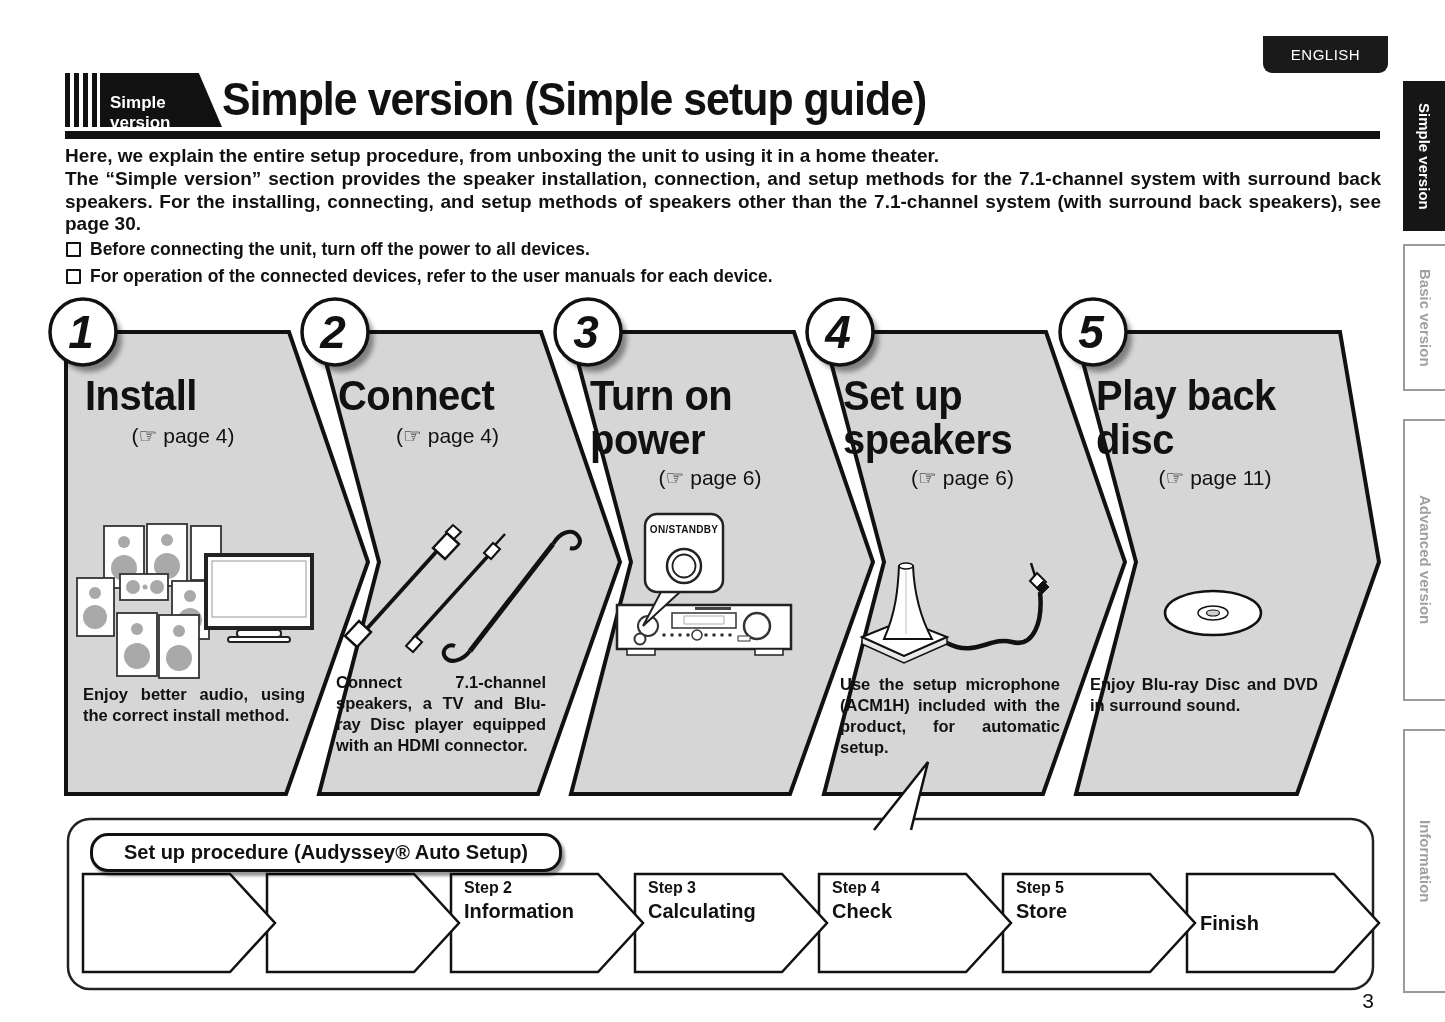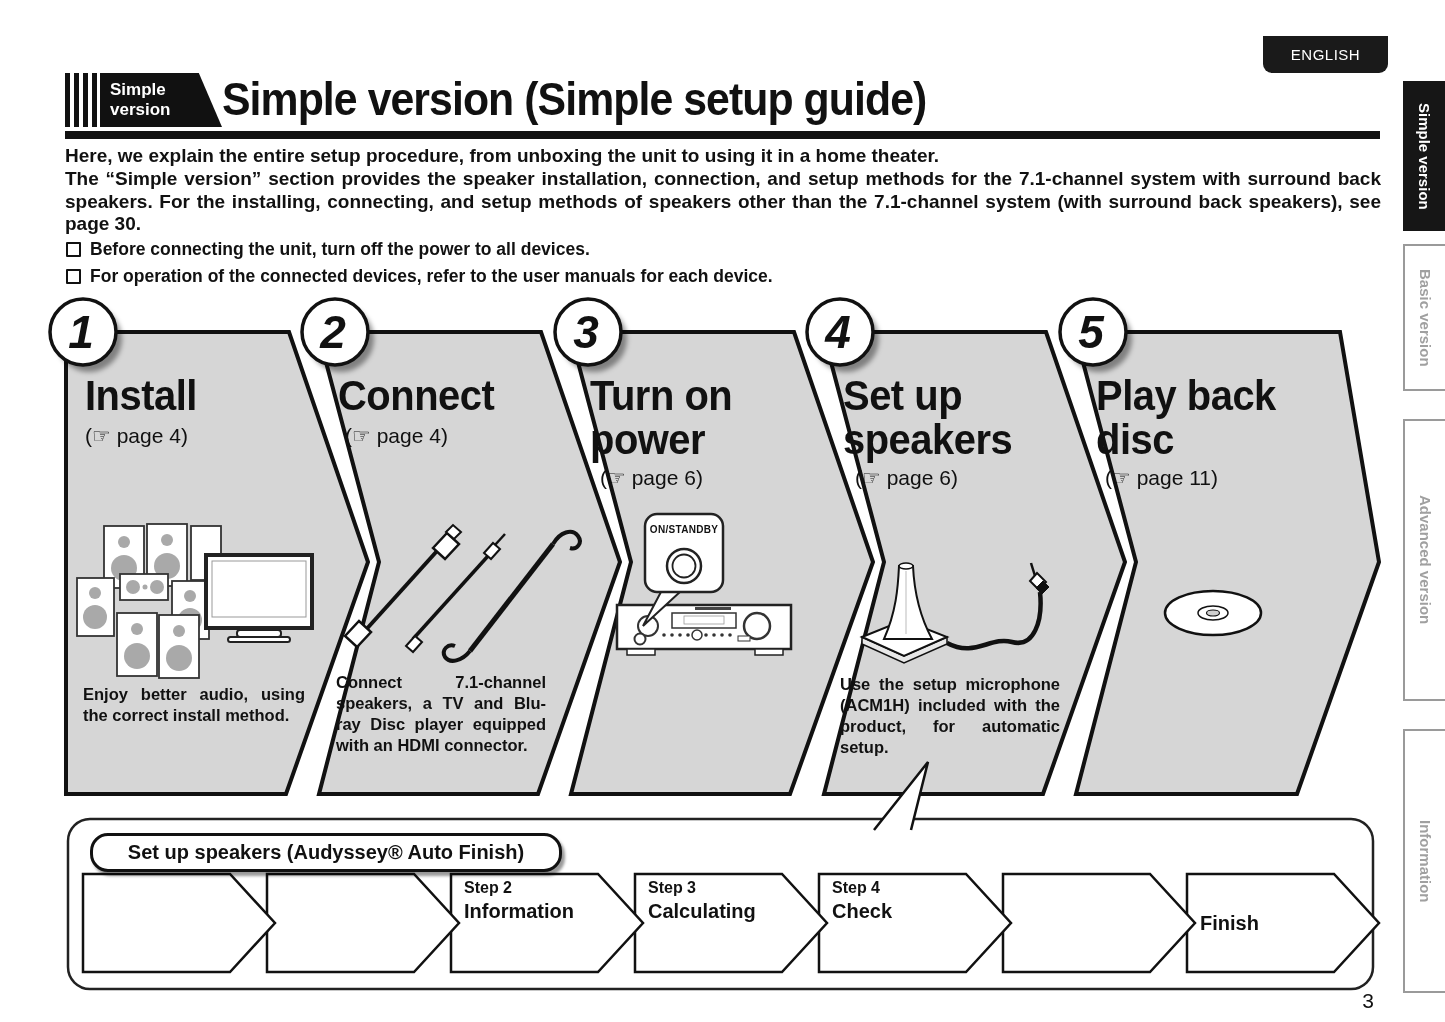--- a/index.html
+++ b/index.html
@@ -9,39 +9,39 @@
   .ovl{position:absolute;z-index:2;}
 
   
   .lang-box{left:1263px;top:0;width:125px;height:37px;background:#1a1a1a;color:#fff;
             border-radius:0 0 9px 9px;display:flex;align-items:center;justify-content:center;
             font-size:15px;letter-spacing:.5px;}
   .badge-stripes{left:65px;top:37px;width:33px;height:54px;
             background:repeating-linear-gradient(90deg,#111 0 5px,#fff 5px 9px);}
   .badge-poly{left:100px;top:37px;width:122px;height:54px;background:#111;
             clip-path:polygon(0 0,81% 0,100% 100%,0 100%);
-            color:#fff;font-size:17px;font-weight:bold;line-height:20px;padding:7px 0 0 10px;box-sizing:border-box;}
+            color:#fff;font-size:17px;font-weight:bold;line-height:20px;padding:20px 0 0 10px;box-sizing:border-box;}
   .doc-title{left:222px;top:36px;font-size:46px;font-weight:bold;letter-spacing:-1px;
             transform:scaleX(.93);transform-origin:left top;white-space:nowrap;}
   .title-rule{left:65px;top:95px;width:1315px;height:8px;background:#111;}
 
   
   .intro-line{left:65px;top:109px;width:1316px;font-size:19px;font-weight:bold;}
   .intro-para{left:65px;top:132px;width:1316px;font-size:19px;font-weight:bold;line-height:22.5px;
             text-align:justify;}
   .note{left:65px;width:1000px;display:flex;font-size:17.5px;font-weight:bold;}
   .cbx{width:11px;height:11px;border:2.5px solid #111;border-radius:1px;display:inline-block;
        flex:none;margin:3px 9px 0 1px;background:#fff;}
 
   
   .panel-num{width:66px;height:66px;display:flex;align-items:center;justify-content:center;
       font-size:46px;font-weight:bold;font-style:italic;transform:translateX(-2px);}
   .panel-title{font-size:42px;font-weight:bold;line-height:44px;letter-spacing:-.5px;
       white-space:pre-line;transform:scaleX(.95);transform-origin:left top;}
-  .pageref{font-size:21px;text-align:left;white-space:nowrap;}
+  .pageref{font-size:21px;text-align:center;white-space:nowrap;}
   .panel-desc{font-size:16.5px;font-weight:bold;line-height:21px;text-align:justify;}
   .onstandby{width:78px;text-align:center;font-size:10px;font-weight:bold;letter-spacing:.3px;}
 
   
   .flow-pill{left:90px;top:797px;width:466px;height:33px;background:#fff;border:3px solid #111;
       border-radius:18px;box-shadow:3px 4px 3px rgba(0,0,0,.4);display:flex;align-items:center;
       justify-content:center;font-size:20px;font-weight:bold;}
   .stage{width:150px;top:842px;}
   .stage-label{font-size:16px;font-weight:bold;line-height:20px;min-height:20px;}
   .stage-name{font-size:20px;font-weight:bold;line-height:24px;margin-top:1px;}
@@ -237,34 +237,39 @@
   <div class="ovl pageref" style="left:345px;top:388px;width:205px">(☞ page 4)</div>
   <div class="ovl pageref" style="left:600px;top:430px;width:220px">(☞ page 6)</div>
   <div class="ovl pageref" style="left:855px;top:430px;width:215px">(☞ page 6)</div>
   <div class="ovl pageref" style="left:1105px;top:430px;width:220px">(☞ page 11)</div>
 
   <div class="ovl onstandby" style="left:645px;top:488px">ON/STANDBY</div>
 
   <div class="ovl panel-desc" style="left:83px;top:648px;width:222px">Enjoy better audio, using the correct install method.</div>
   <div class="ovl panel-desc" style="left:336px;top:636px;width:210px">Connect 7.1-channel speakers, a TV and Blu-ray Disc player equipped with an HDMI connector.</div>
   <div class="ovl panel-desc" style="left:840px;top:638px;width:220px">Use the setup microphone (ACM1H) included with the product, for automatic setup.</div>
-
-  <div class="ovl flow-pill">Set up speakers (Audyssey® Auto Finish)</div>
+  <div class="ovl panel-desc" style="left:1090px;top:638px;width:228px">Enjoy Blu-ray Disc and DVD in surround sound.</div>
+
+  <div class="ovl flow-pill">Set up procedure (Audyssey® Auto Setup)</div>
 
   <div class="ovl stage" style="left:464px">
     <div class="stage-label">Step 2</div>
     <div class="stage-name">Information</div>
   </div>
   <div class="ovl stage" style="left:648px">
     <div class="stage-label">Step 3</div>
     <div class="stage-name">Calculating</div>
   </div>
   <div class="ovl stage" style="left:832px">
     <div class="stage-label">Step 4</div>
     <div class="stage-name">Check</div>
+  </div>
+  <div class="ovl stage" style="left:1016px">
+    <div class="stage-label">Step 5</div>
+    <div class="stage-name">Store</div>
   </div>
   <div class="ovl stage-single" style="left:1200px">Finish</div>
 
   <div class="ovl tab active" style="top:45px;height:150px">Simple version</div>
   <div class="ovl tab inactive" style="top:208px;height:147px">Basic version</div>
   <div class="ovl tab inactive" style="top:383px;height:282px">Advanced version</div>
   <div class="ovl tab inactive" style="top:693px;height:264px">Information</div>
 
   <div class="ovl page-num">3</div>
 

